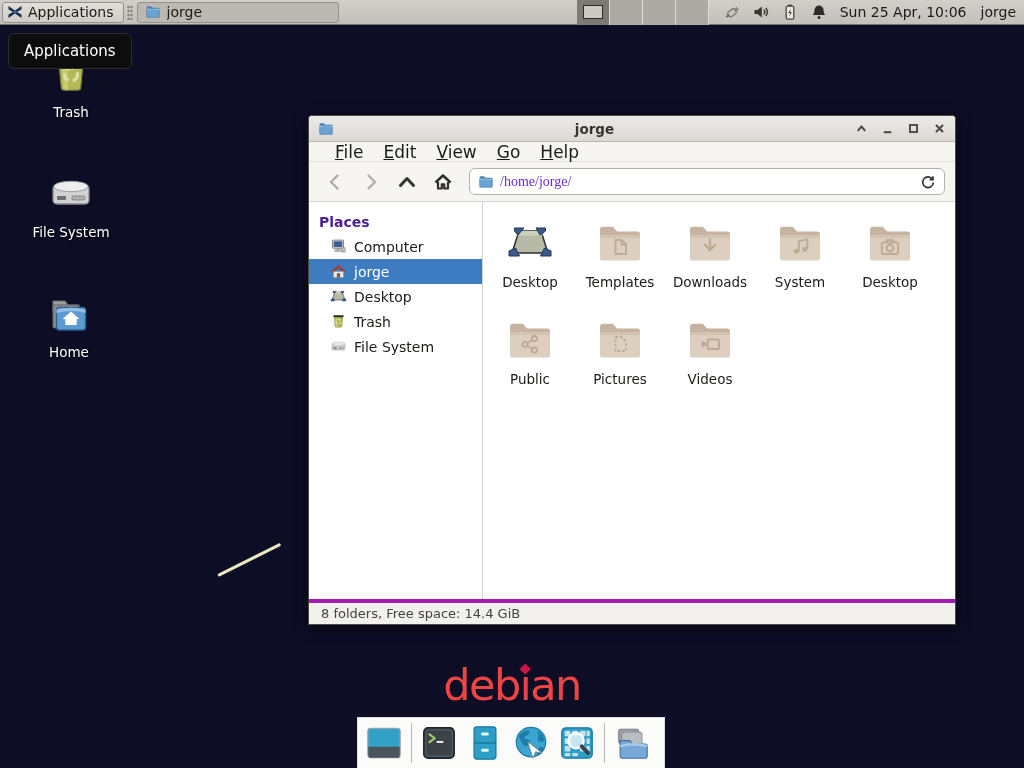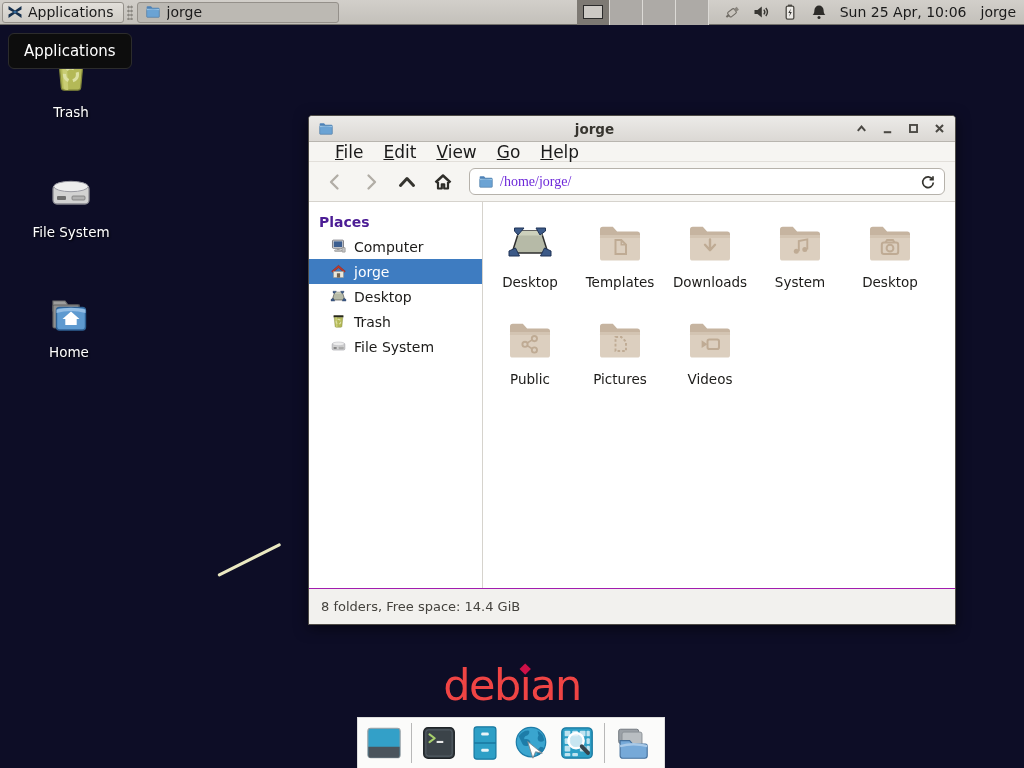--- a/index.html
+++ b/index.html
@@ -105,22 +105,22 @@
   #sidebar { width:174px; flex:none; border-right:1px solid #d6d3cd; background:#ffffff; padding-top:7px; }
   .side-header { font-weight:bold; padding:5px 10px 4px; color:#4c1d95; }
   .side-item { display:flex; align-items:center; gap:7px; padding:4px 8px 4px 21px; color:#1c1b19; }
   .side-item .icon { width:17px; height:17px; }
   .side-item.selected { background:#3e7cc1; color:#ffffff; }
   #file-grid { flex:1; padding:8px 0 0 2px; display:flex; flex-wrap:wrap; align-content:flex-start; }
   .file-item { width:90px; height:97px; display:flex; flex-direction:column; align-items:center; padding-top:9px; }
   .file-item .icon { width:48px; height:48px; }
   .file-item .flabel { margin-top:7px; font-size:13.5px; color:#1c1b19; }
   #statusbar {
-    height:36px; flex:none; display:flex; align-items:center; padding-left:12px;
-    background:#f2f1ee; border-top:1px solid #a21caf; font-size:13px; color:#45433e;
+    height:25px; flex:none; display:flex; align-items:center; padding-left:12px;
+    background:#f2f1ee; border-top:4px solid #a21caf; font-size:13px; color:#45433e;
   }
 
   
   #debian-logo {
     position:absolute; left:50%; top:660px; transform:translateX(-50%);
     color:#ef4444; font-size:43px; letter-spacing:-1.5px; z-index:3;
     font-family:"DejaVu Sans",sans-serif;
   }
   #debian-logo .dotless { position:relative; display:inline-block; }
   #debian-logo .dot {

